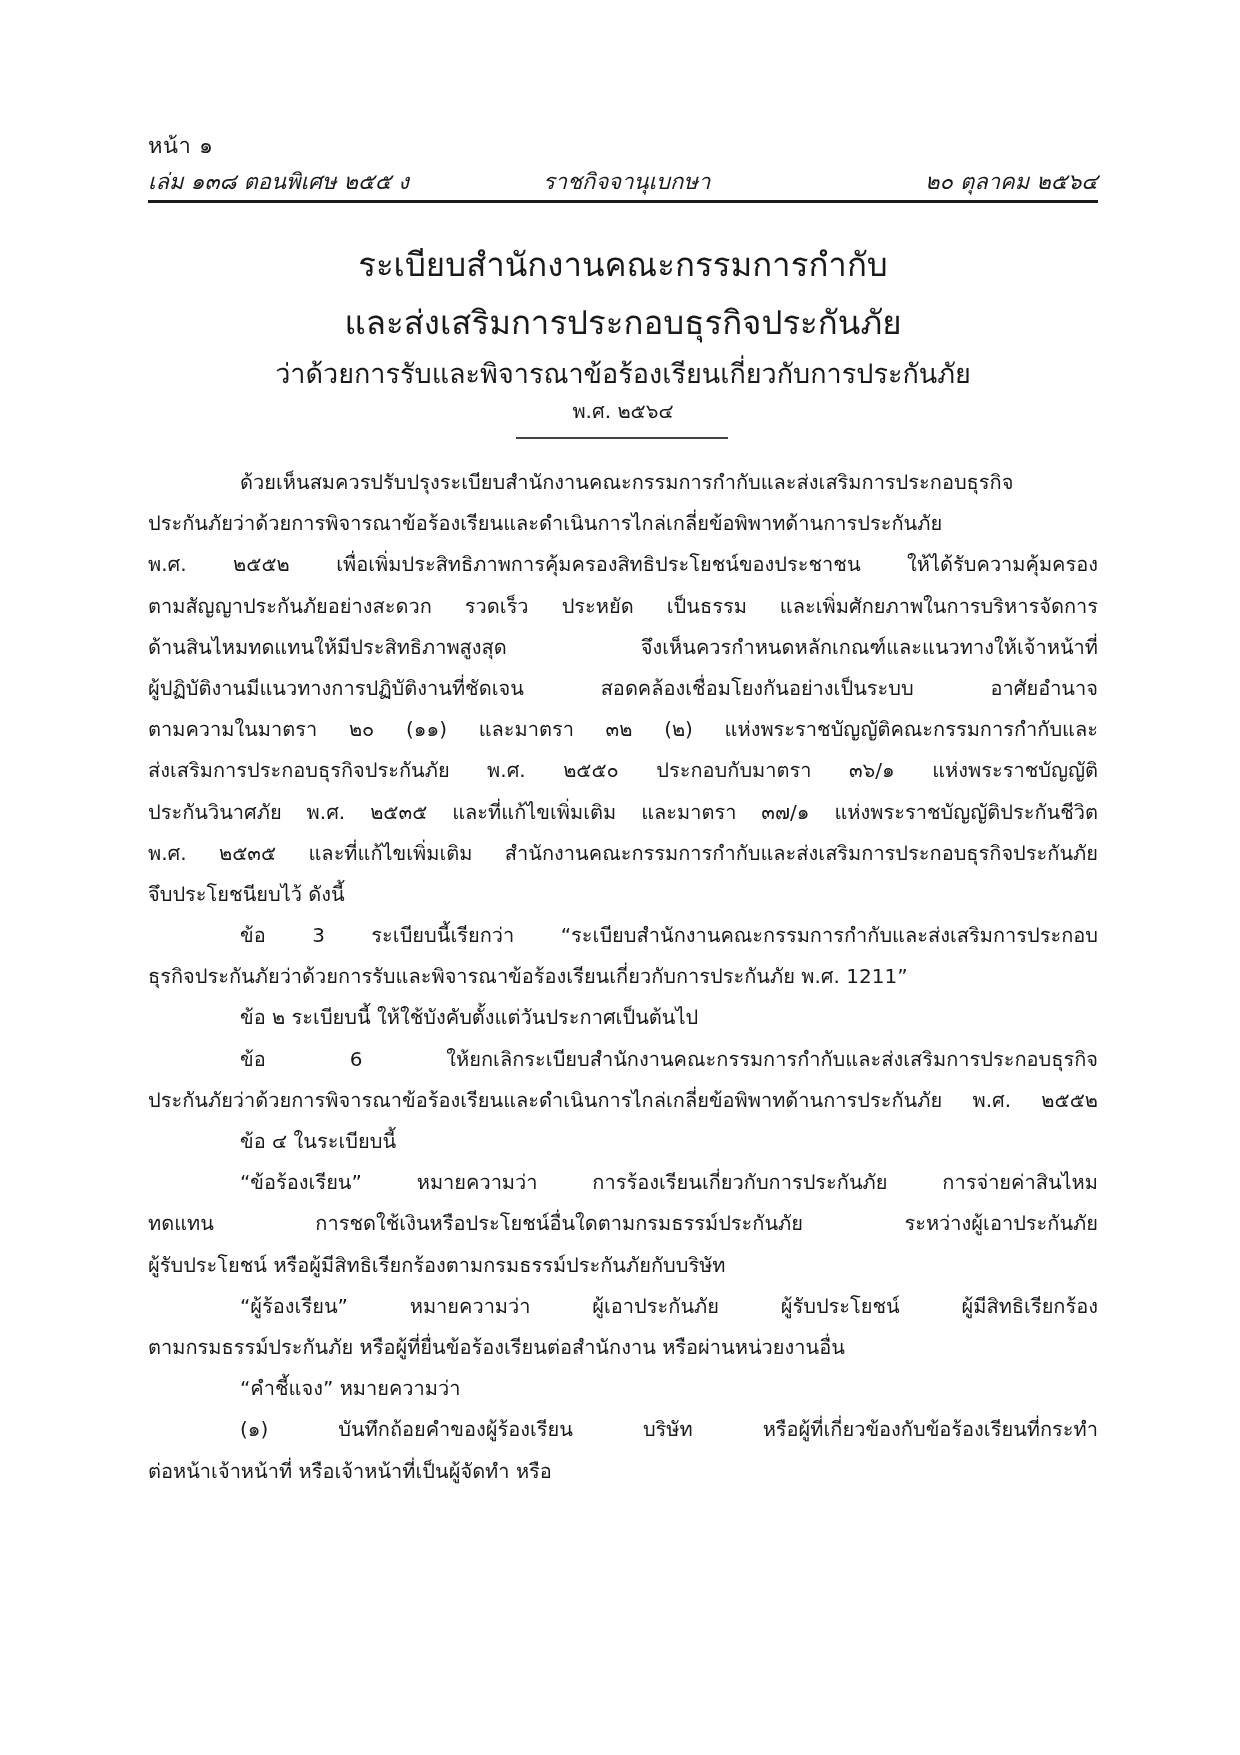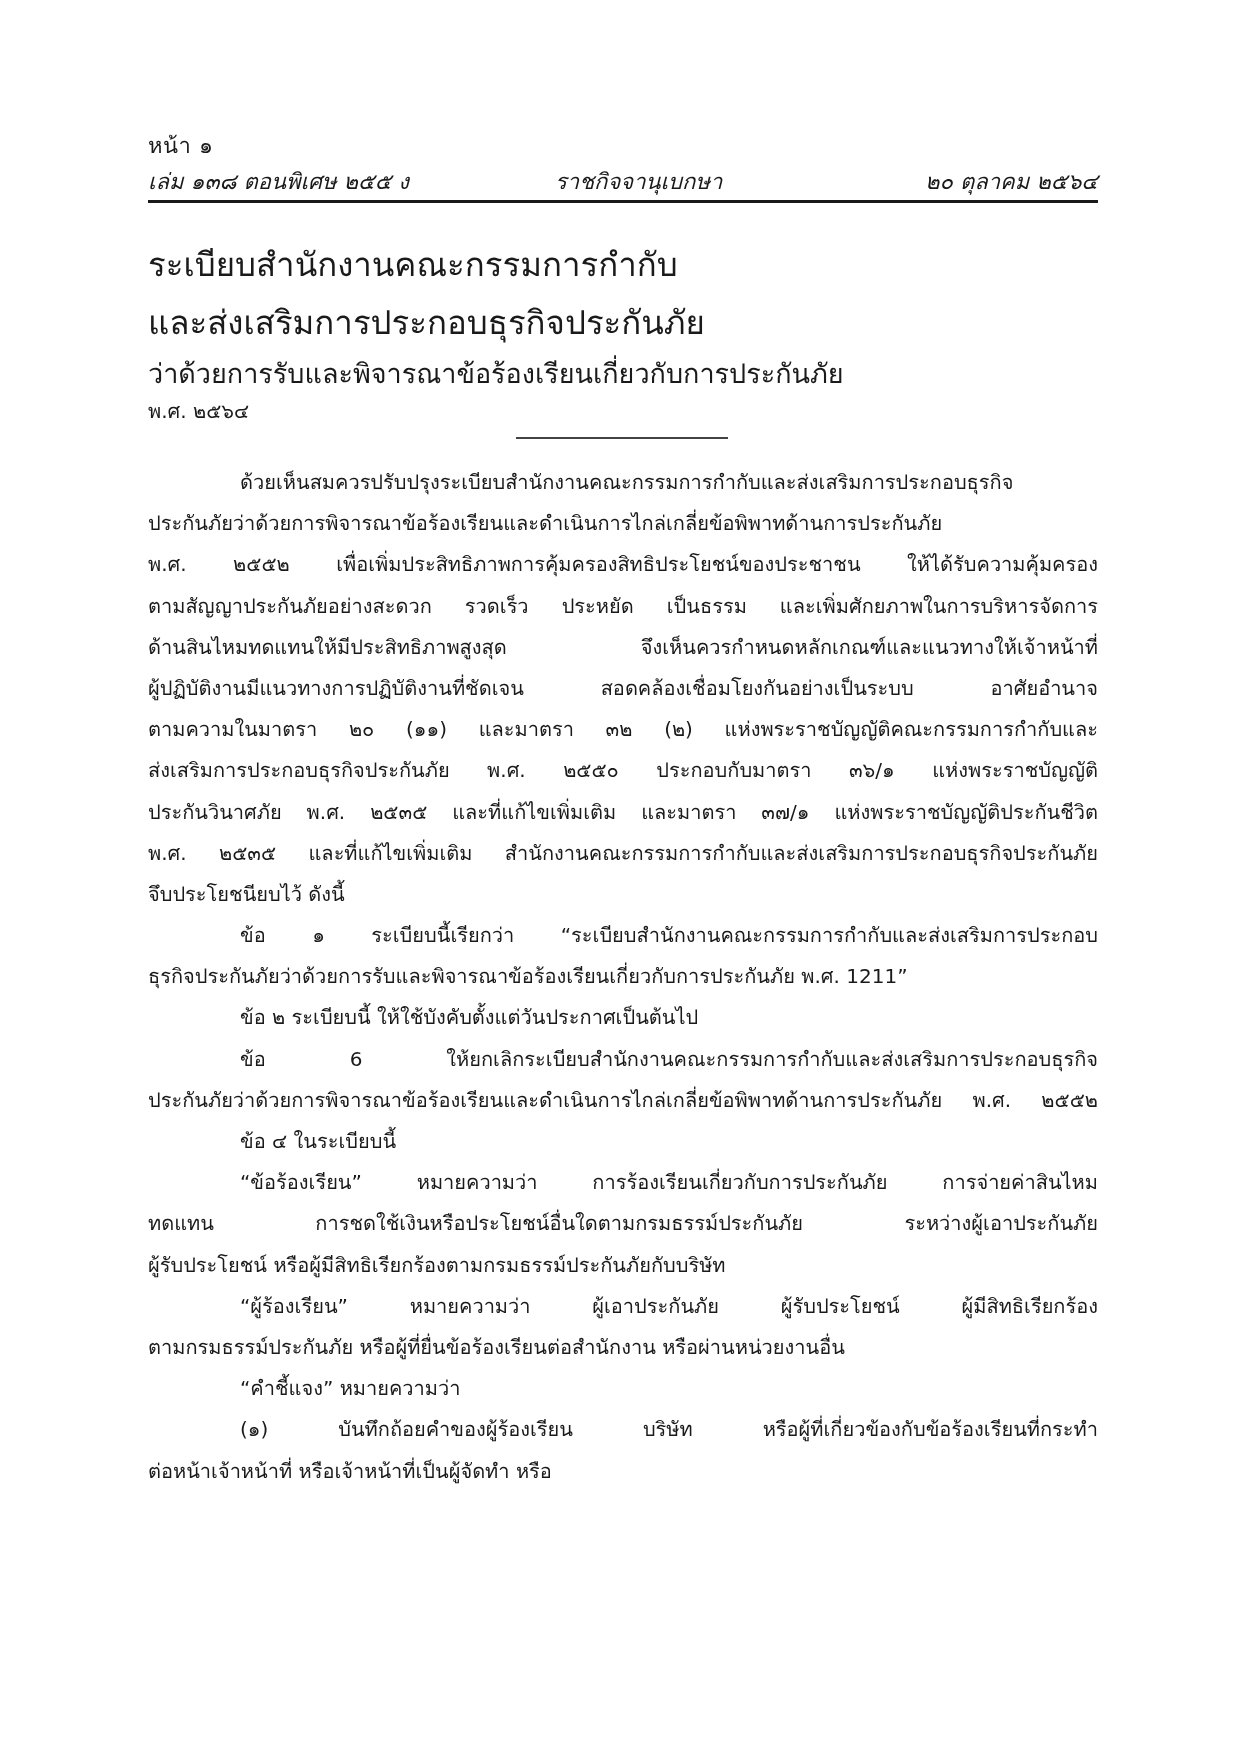--- a/index.html
+++ b/index.html
@@ -38,35 +38,35 @@
       height: 34px;
       font-size: 22px;
     }
     .header-line span {
       position: absolute;
       top: 0;
       white-space: nowrap;
       font-style: italic;
     }
     .hdr-volume { left: 0; }
-    .hdr-gazette { left: 395px; margin-left: 12px; }
+    .hdr-gazette { left: 395px; }
     .hdr-date { right: 0; }
     .header-rule {
       position: absolute;
       top: 200px;
       left: 0;
       width: 950px;
       height: 3px;
       background: #1a1a1a;
     }
     .title {
       position: absolute;
       left: 0;
       width: 950px;
-      text-align: left;
+      text-align: center;
       white-space: nowrap;
     }
     .title-1 { top: 238px; font-size: 33px; }
     .title-2 { top: 296px; font-size: 33px; }
     .title-3 { top: 352px; font-size: 27px; }
     .title-4 { top: 395px; font-size: 20px; }
     .separator {
       position: absolute;
       top: 437px;
       left: 368px;
@@ -116,21 +116,21 @@
     <span class="line">ประกันภัยว่าด้วยการพิจารณาข้อร้องเรียนและดำเนินการไกล่เกลี่ยข้อพิพาทด้านการประกันภัย</span>
     <span class="line">พ.ศ. ๒๕๕๒ เพื่อเพิ่มประสิทธิภาพการคุ้มครองสิทธิประโยชน์ของประชาชน ให้ได้รับความคุ้มครอง</span>
     <span class="line">ตามสัญญาประกันภัยอย่างสะดวก รวดเร็ว ประหยัด เป็นธรรม และเพิ่มศักยภาพในการบริหารจัดการ</span>
     <span class="line">ด้านสินไหมทดแทนให้มีประสิทธิภาพสูงสุด จึงเห็นควรกำหนดหลักเกณฑ์และแนวทางให้เจ้าหน้าที่</span>
     <span class="line">ผู้ปฏิบัติงานมีแนวทางการปฏิบัติงานที่ชัดเจน สอดคล้องเชื่อมโยงกันอย่างเป็นระบบ อาศัยอำนาจ</span>
     <span class="line">ตามความในมาตรา ๒๐ (๑๑) และมาตรา ๓๒ (๒) แห่งพระราชบัญญัติคณะกรรมการกำกับและ</span>
     <span class="line">ส่งเสริมการประกอบธุรกิจประกันภัย พ.ศ. ๒๕๕๐ ประกอบกับมาตรา ๓๖/๑ แห่งพระราชบัญญัติ</span>
     <span class="line">ประกันวินาศภัย พ.ศ. ๒๕๓๕ และที่แก้ไขเพิ่มเติม และมาตรา ๓๗/๑ แห่งพระราชบัญญัติประกันชีวิต</span>
     <span class="line">พ.ศ. ๒๕๓๕ และที่แก้ไขเพิ่มเติม สำนักงานคณะกรรมการกำกับและส่งเสริมการประกอบธุรกิจประกันภัย</span>
     <span class="line last">จึบประโยชนียบไว้ ดังนี้</span>
-    <span class="line indent">ข้อ  ๑  ระเบียบนี้เรียกว่า “ระเบียบสำนักงานคณะกรรมการกำกับและส่งเสริมการประกอบ</span>
+    <span class="line indent">ข้อ  3  ระเบียบนี้เรียกว่า “ระเบียบสำนักงานคณะกรรมการกำกับและส่งเสริมการประกอบ</span>
     <span class="line last">ธุรกิจประกันภัยว่าด้วยการรับและพิจารณาข้อร้องเรียนเกี่ยวกับการประกันภัย พ.ศ. 1211”</span>
     <span class="line indent last">ข้อ  ๒  ระเบียบนี้ ให้ใช้บังคับตั้งแต่วันประกาศเป็นต้นไป</span>
     <span class="line indent">ข้อ  6  ให้ยกเลิกระเบียบสำนักงานคณะกรรมการกำกับและส่งเสริมการประกอบธุรกิจ</span>
     <span class="line">ประกันภัยว่าด้วยการพิจารณาข้อร้องเรียนและดำเนินการไกล่เกลี่ยข้อพิพาทด้านการประกันภัย พ.ศ. ๒๕๕๒</span>
     <span class="line indent last">ข้อ  ๔  ในระเบียบนี้</span>
     <span class="line indent">“ข้อร้องเรียน” หมายความว่า การร้องเรียนเกี่ยวกับการประกันภัย การจ่ายค่าสินไหม</span>
     <span class="line">ทดแทน การชดใช้เงินหรือประโยชน์อื่นใดตามกรมธรรม์ประกันภัย ระหว่างผู้เอาประกันภัย</span>
     <span class="line last">ผู้รับประโยชน์ หรือผู้มีสิทธิเรียกร้องตามกรมธรรม์ประกันภัยกับบริษัท</span>
     <span class="line indent">“ผู้ร้องเรียน” หมายความว่า ผู้เอาประกันภัย ผู้รับประโยชน์ ผู้มีสิทธิเรียกร้อง</span>
     <span class="line last">ตามกรมธรรม์ประกันภัย หรือผู้ที่ยื่นข้อร้องเรียนต่อสำนักงาน หรือผ่านหน่วยงานอื่น</span>

